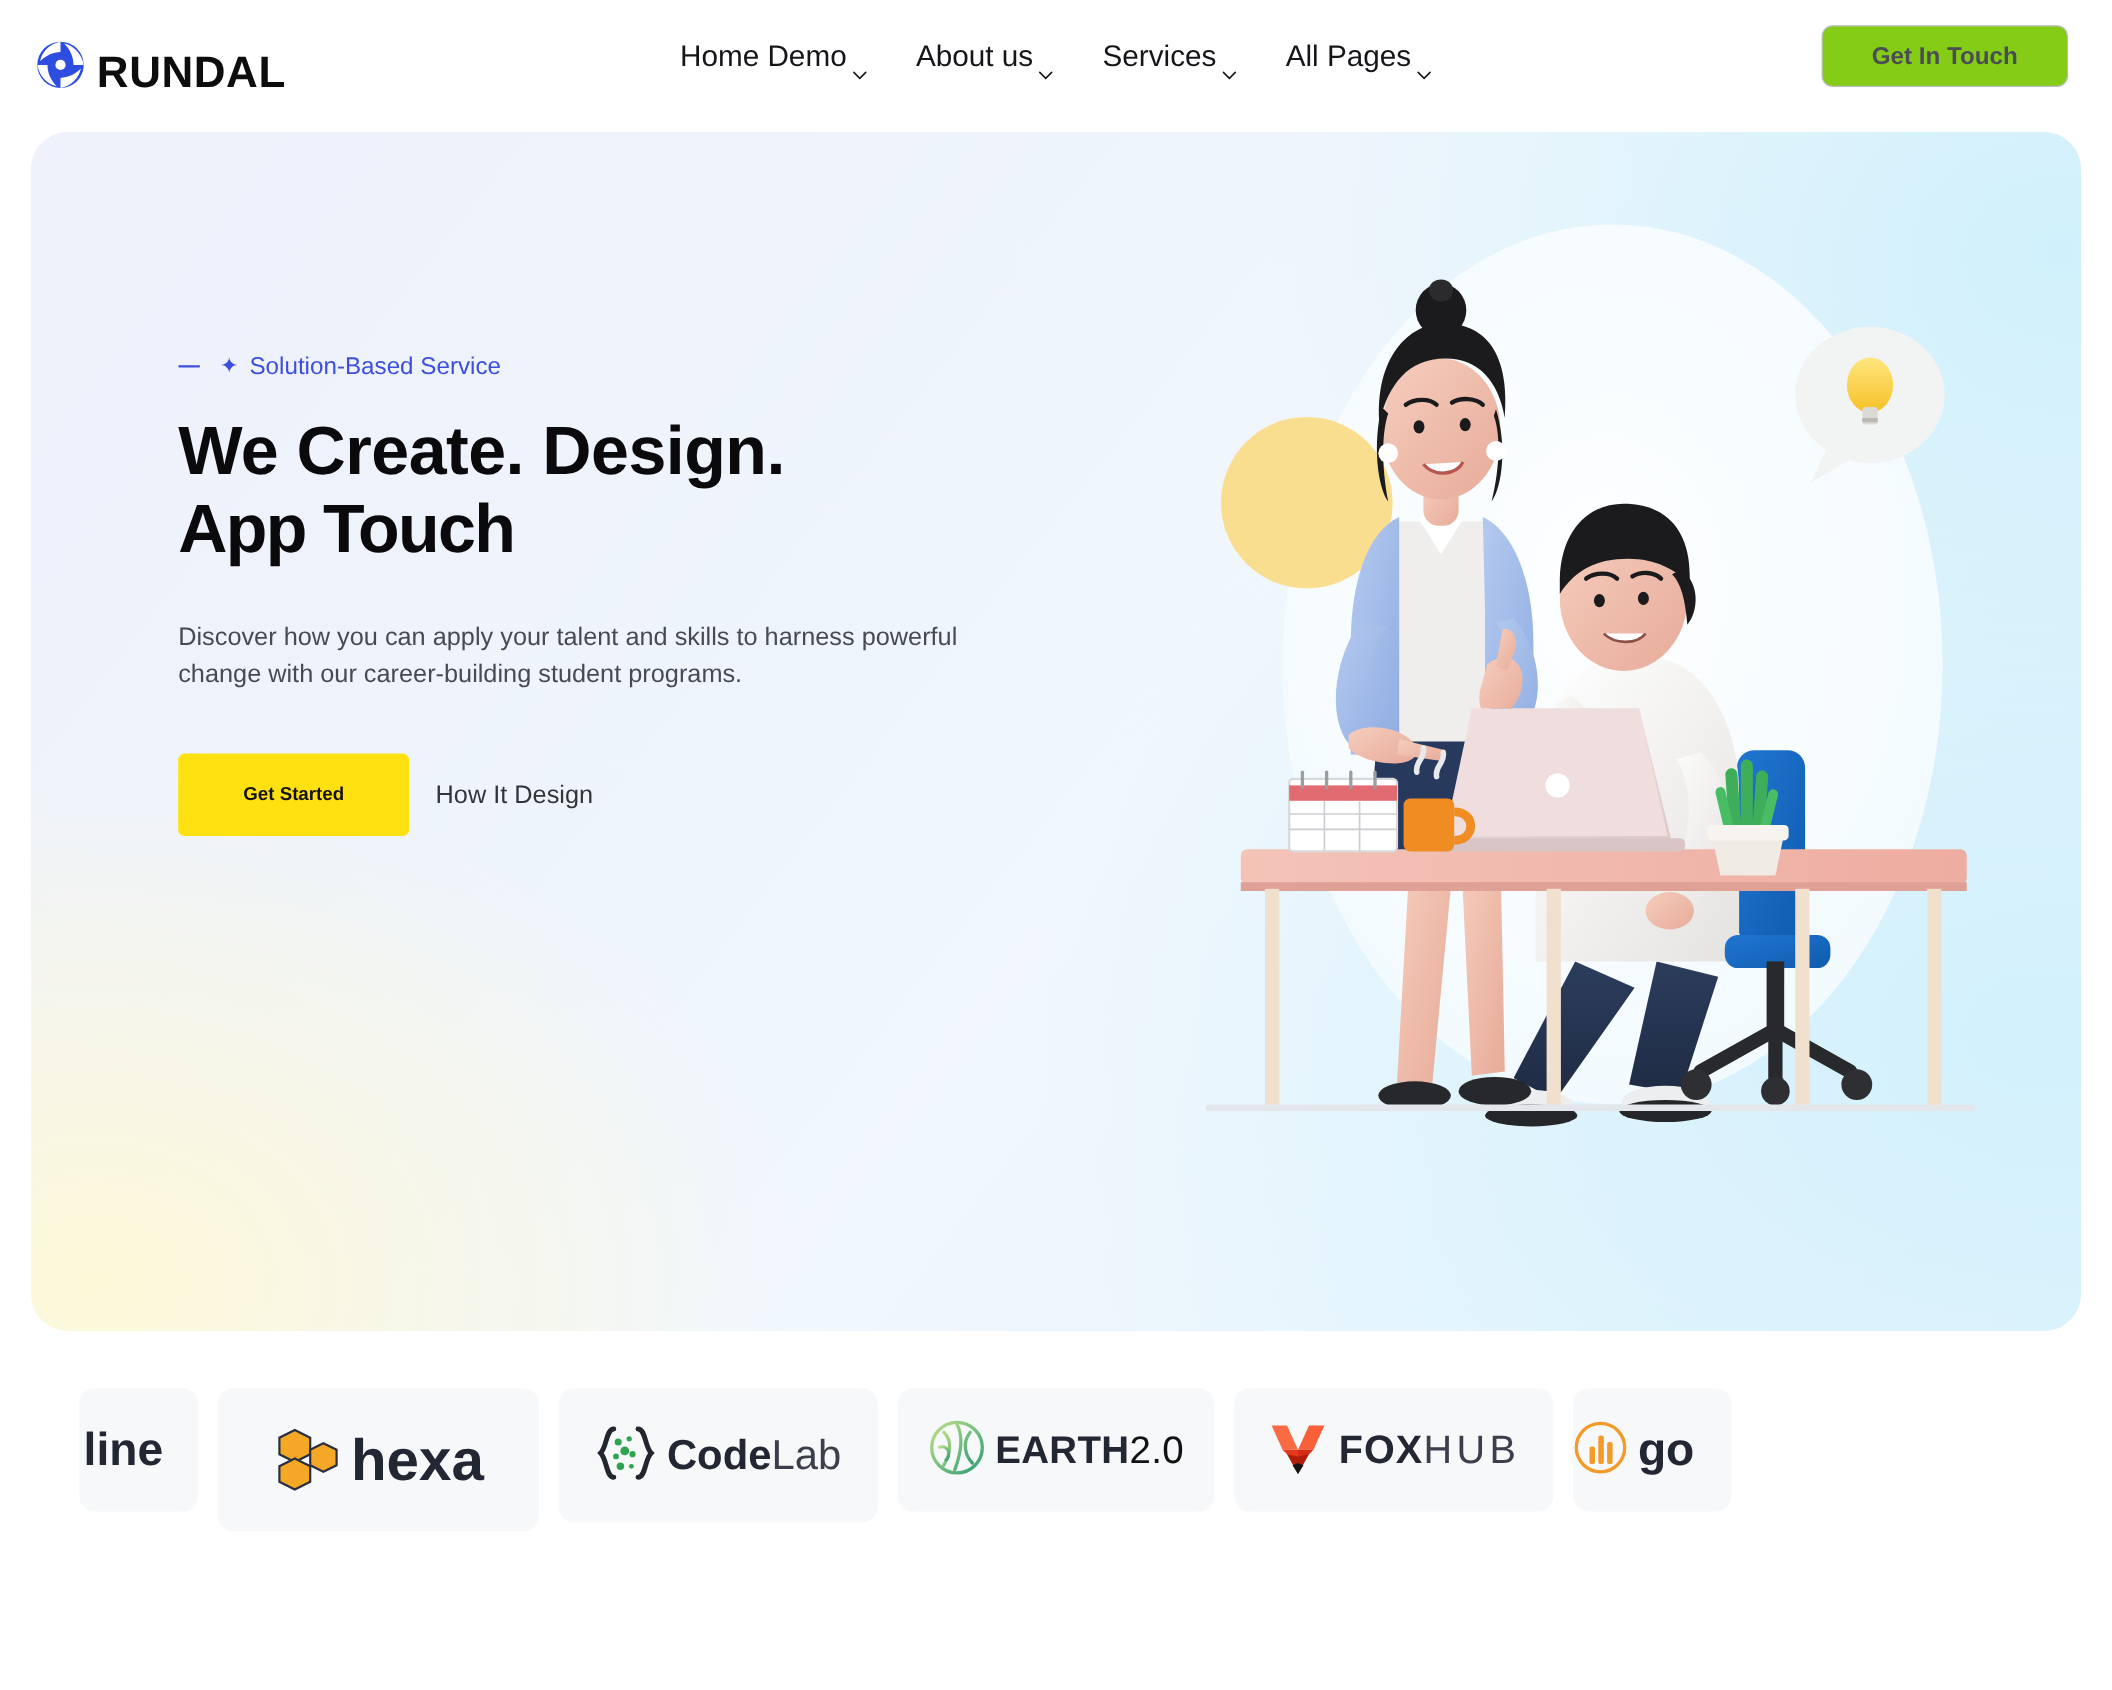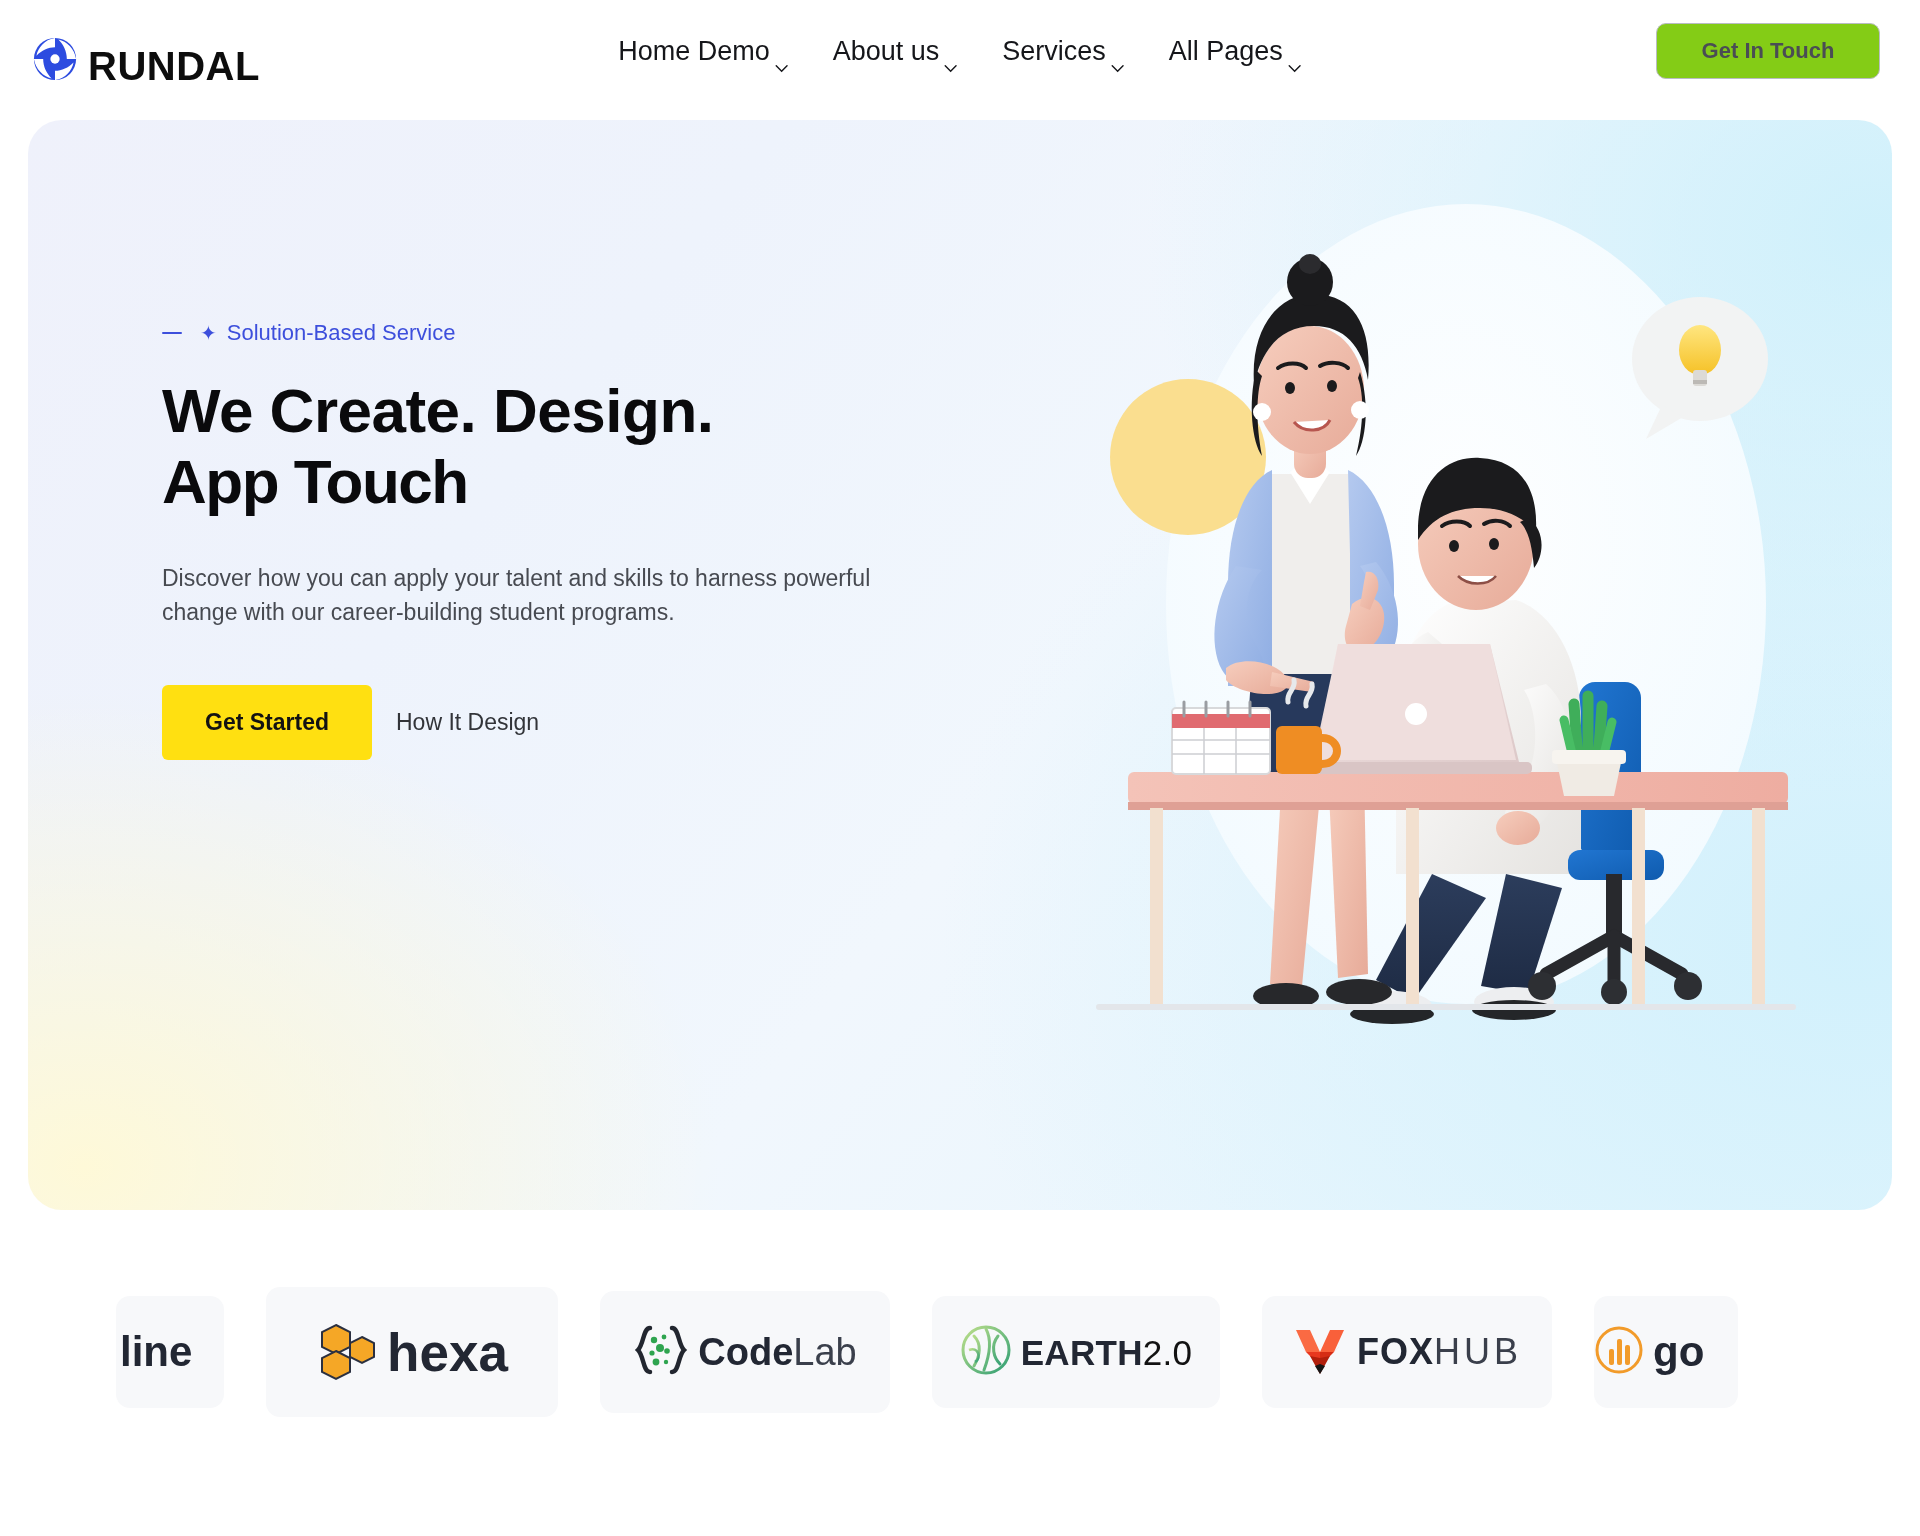--- a/index.html
+++ b/index.html
@@ -95,42 +95,42 @@
     max-width: 770px;
   }
 
   .hero-actions {
     margin-top: 55px; display: flex; align-items: center; gap: 24px;
   }
   .btn-primary {
     width: 210px; height: 75px;
     background: #ffe011; border: none; border-radius: 6px;
     font-family: "Liberation Sans", sans-serif;
-    font-size: 23px; font-weight: 700; color: #121212;
+    font-size: 17px; font-weight: 700; color: #121212;
     cursor: pointer;
   }
   .btn-link {
     font-size: 23px; color: #323439; cursor: pointer;
     background: none; border: none;
     font-family: "Liberation Sans", sans-serif;
   }
 
   
   .hero-art {
     position: absolute; right: 56px; top: 54px;
     width: 760px; height: 940px;
   }
   .art-svg { width: 100%; height: 100%; display: block; }
 
   
   .logos {
     position: absolute; top: 1262px; left: 0;
     width: 1920px; height: 180px;
-    display: flex; align-items: center; gap: 42px;
-    padding-left: 116px;
+    display: flex; gap: 18px;
+    padding-left: 72px;
     overflow: hidden;
   }
   .logo-card {
     background: #f7f8fa; border-radius: 14px;
     display: flex; align-items: center; justify-content: center;
     flex: 0 0 auto;
   }
   .logo-card.c0 { width: 108px; height: 112px; justify-content: flex-start; }
   .logo-card.c1 { width: 292px; height: 130px; }
   .logo-card.c2 { width: 290px; height: 122px; }

